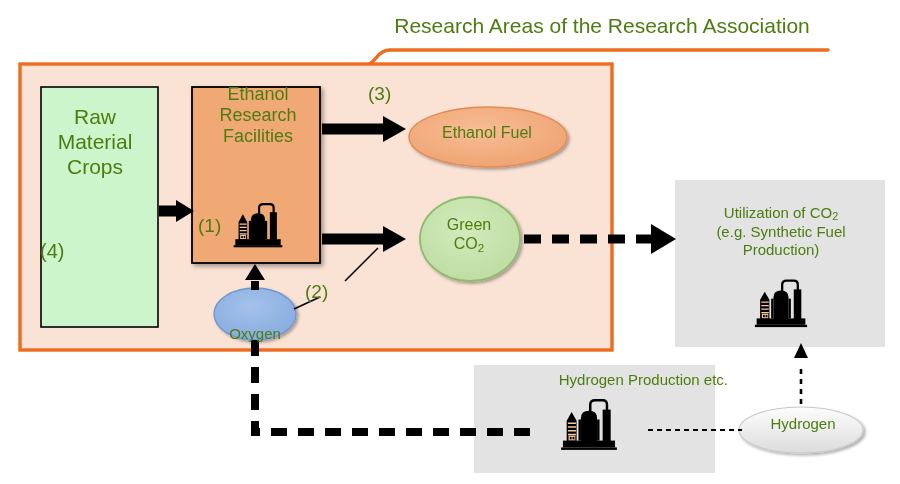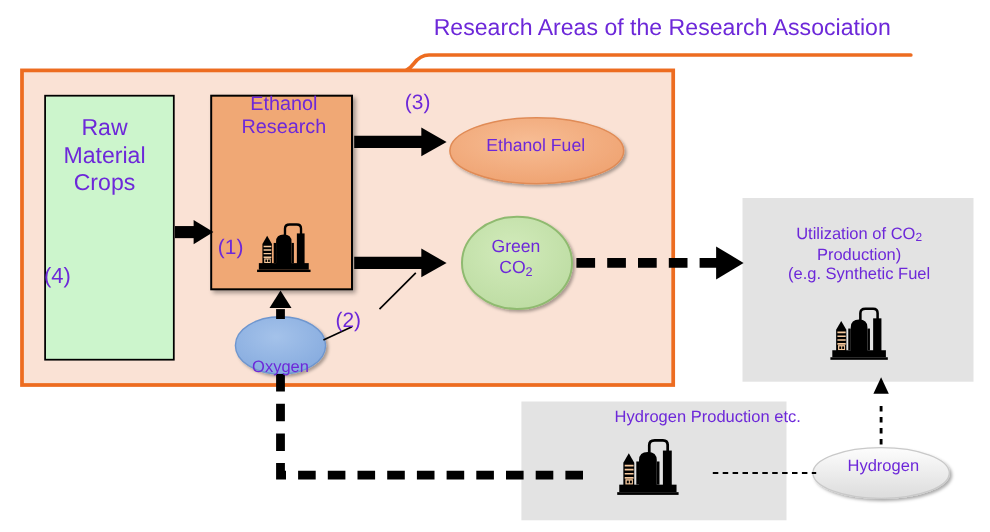--- a/index.html
+++ b/index.html
@@ -6,21 +6,21 @@
   body{
     width:900px;height:484px;
     background:#ffffff;
     font-family:"Liberation Sans", sans-serif;
     overflow:hidden;
   }
   #stage{position:relative;width:900px;height:484px;}
   #stage svg{position:absolute;left:0;top:0;}
 
   
-  .lbl{position:absolute;color:#6d28d9;text-align:center;line-height:1.18;}
+  .lbl{position:absolute;color:#4d7c0f;text-align:center;line-height:1.18;}
   .nowrap{white-space:nowrap;}
 
   #title{
     left:352px;top:14px;width:500px;
     font-size:21px;text-align:center;
   }
   #raw-label{left:30px;top:105px;width:130px;font-size:21px;}
   #raw-num{left:40px;top:240px;width:40px;font-size:20px;text-align:left;}
 
   #erf-label{left:188px;top:84px;width:140px;font-size:18px;}
@@ -185,38 +185,39 @@
   <div class="lbl" id="raw-label">
     <div>Raw</div>
     <div>Material</div>
     <div>Crops</div>
   </div>
   <div class="lbl" id="raw-num">(4)</div>
 
   <div class="lbl" id="erf-label">
     <div>Ethanol</div>
     <div>Research</div>
+    <div>Facilities</div>
   </div>
   <div class="lbl" id="erf-num">(1)</div>
 
   <div class="lbl" id="num3">(3)</div>
   <div class="lbl" id="num2">(2)</div>
 
   <div class="lbl nowrap" id="ethanol-fuel">Ethanol Fuel</div>
 
   <div class="lbl" id="green-co2">
     <div>Green</div>
     <div><span>CO</span><sub>2</sub></div>
   </div>
 
   <div class="lbl nowrap" id="oxygen">Oxygen</div>
 
   <div class="lbl" id="util-label">
     <div class="nowrap"><span>Utilization of CO</span><sub>2</sub></div>
+    <div class="nowrap">(e.g. Synthetic Fuel</div>
     <div class="nowrap">Production)</div>
-    <div class="nowrap">(e.g. Synthetic Fuel</div>
   </div>
 
   <div class="lbl nowrap" id="hyd-prod-label">Hydrogen Production etc.</div>
 
   <div class="lbl nowrap" id="hydrogen">Hydrogen</div>
 
 </div>
 
 </body></html>

